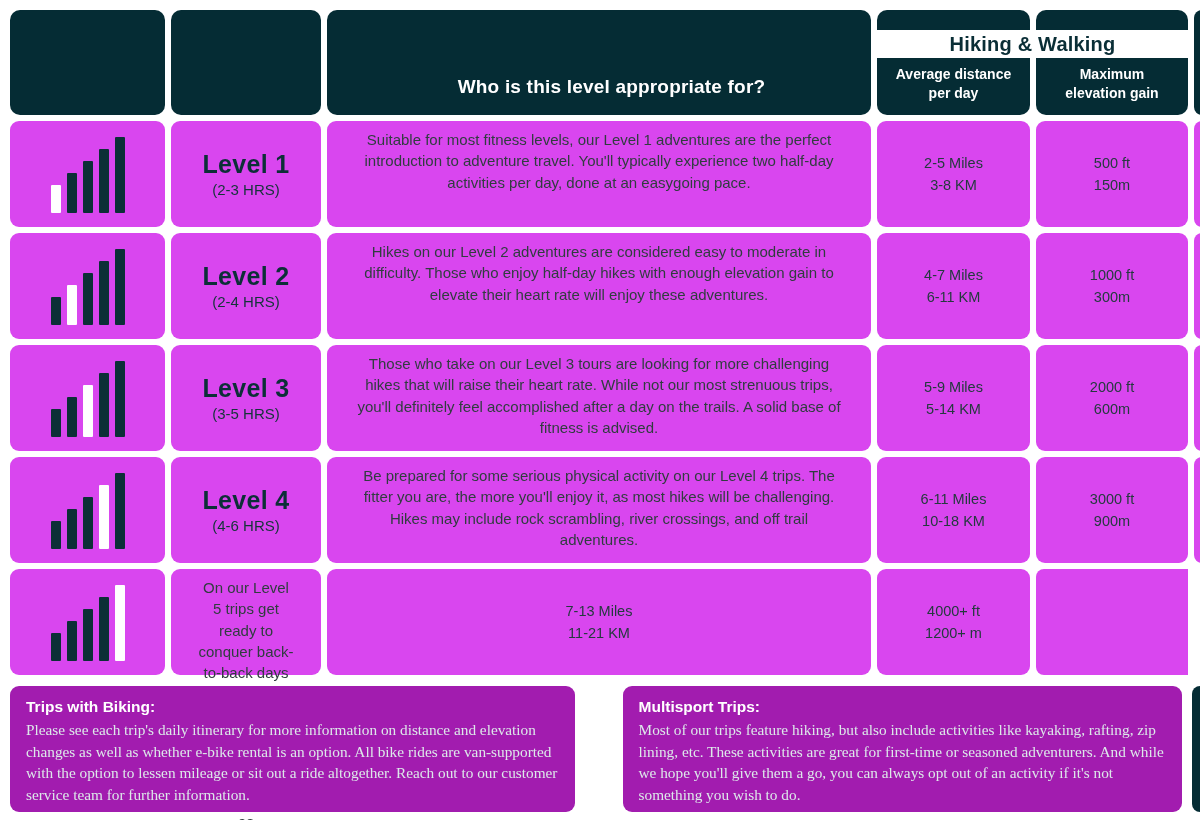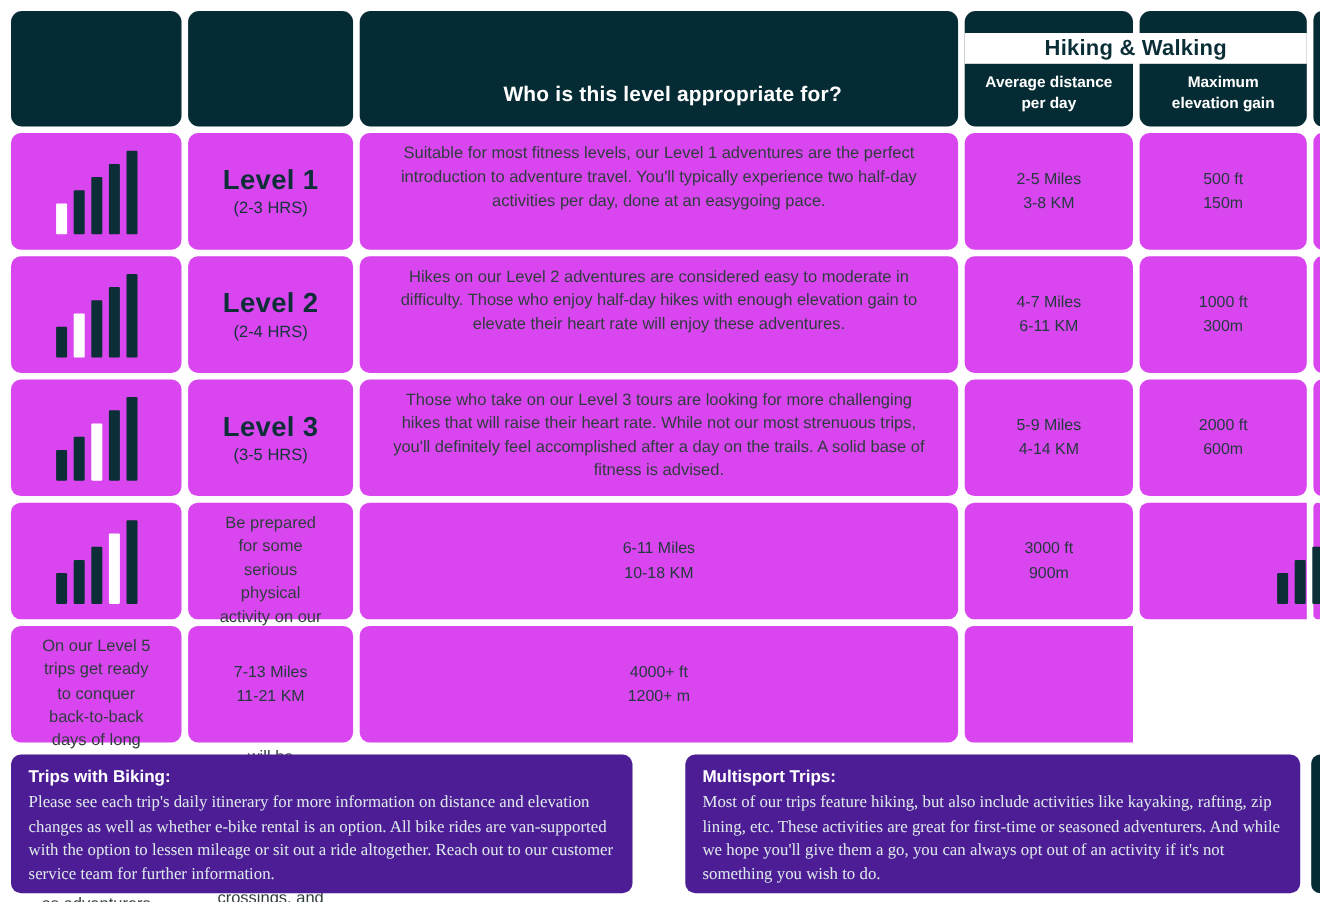--- a/index.html
+++ b/index.html
@@ -75,21 +75,21 @@
   .num-cell div { color: #243a3e; font-size: 14.5px; line-height: 1.55; }
 
   .sliver { border-radius: 8px 0 0 8px; }
 
   .footer-wrap {
     position: absolute; left: 10px; top: 686px;
     width: 1190px; height: 126px;
     display: flex; gap: 15px;
   }
   .footer-box {
-    background: #4c1d95; border-radius: 9px;
+    background: #a21caf; border-radius: 9px;
     padding: 12px 16px 12px 16px;
   }
   .footer-box.left { width: 585px; }
   .footer-box.right { width: 580px; margin-left: 33px; }
   .footer-sliver { width: 8px; background: #052c34; border-radius: 8px 0 0 8px; height: 126px; margin-left: -5px; }
   .footer-box .f-title { color: #ffffff; font-weight: bold; font-size: 15.5px; margin-bottom: 3px; }
   .footer-box .f-body { color: #dde8ea; font-size: 15.3px; line-height: 1.42; font-family: Liberation Serif, serif; }
 </style>
 </head>
 <body>
@@ -174,36 +174,40 @@
   </div>
   <div class="cell tan level-cell">
     <div class="lvl">Level 3</div>
     <div class="hrs">(3-5 HRS)</div>
   </div>
   <div class="cell tan desc-cell">
     <span>Those who take on our Level 3 tours are looking for more challenging hikes that will raise their heart rate. While not our most strenuous trips, you'll definitely feel accomplished after a day on the trails. A solid base of fitness is advised.</span>
   </div>
   <div class="cell tan num-cell">
     <div>5-9 Miles</div>
-    <div>4-14 KM</div>
+    <div>5-14 KM</div>
   </div>
   <div class="cell tan num-cell">
     <div>2000 ft</div>
     <div>600m</div>
   </div>
   <div class="cell tan sliver"></div>
 
   <div class="cell tan icon-cell">
     <div class="bars">
         <div class="bar" style="height: 28px;"></div>
         <div class="bar" style="height: 40px;"></div>
         <div class="bar" style="height: 52px;"></div>
         <div class="bar hl" style="height: 64px;"></div>
         <div class="bar" style="height: 76px;"></div>
       </div>
+  </div>
+  <div class="cell tan level-cell">
+    <div class="lvl">Level 4</div>
+    <div class="hrs">(4-6 HRS)</div>
   </div>
   <div class="cell tan desc-cell">
     <span>Be prepared for some serious physical activity on our Level 4 trips. The fitter you are, the more you'll enjoy it, as most hikes will be challenging. Hikes may include rock scrambling, river crossings, and off trail adventures.</span>
   </div>
   <div class="cell tan num-cell">
     <div>6-11 Miles</div>
     <div>10-18 KM</div>
   </div>
   <div class="cell tan num-cell">
     <div>3000 ft</div>

